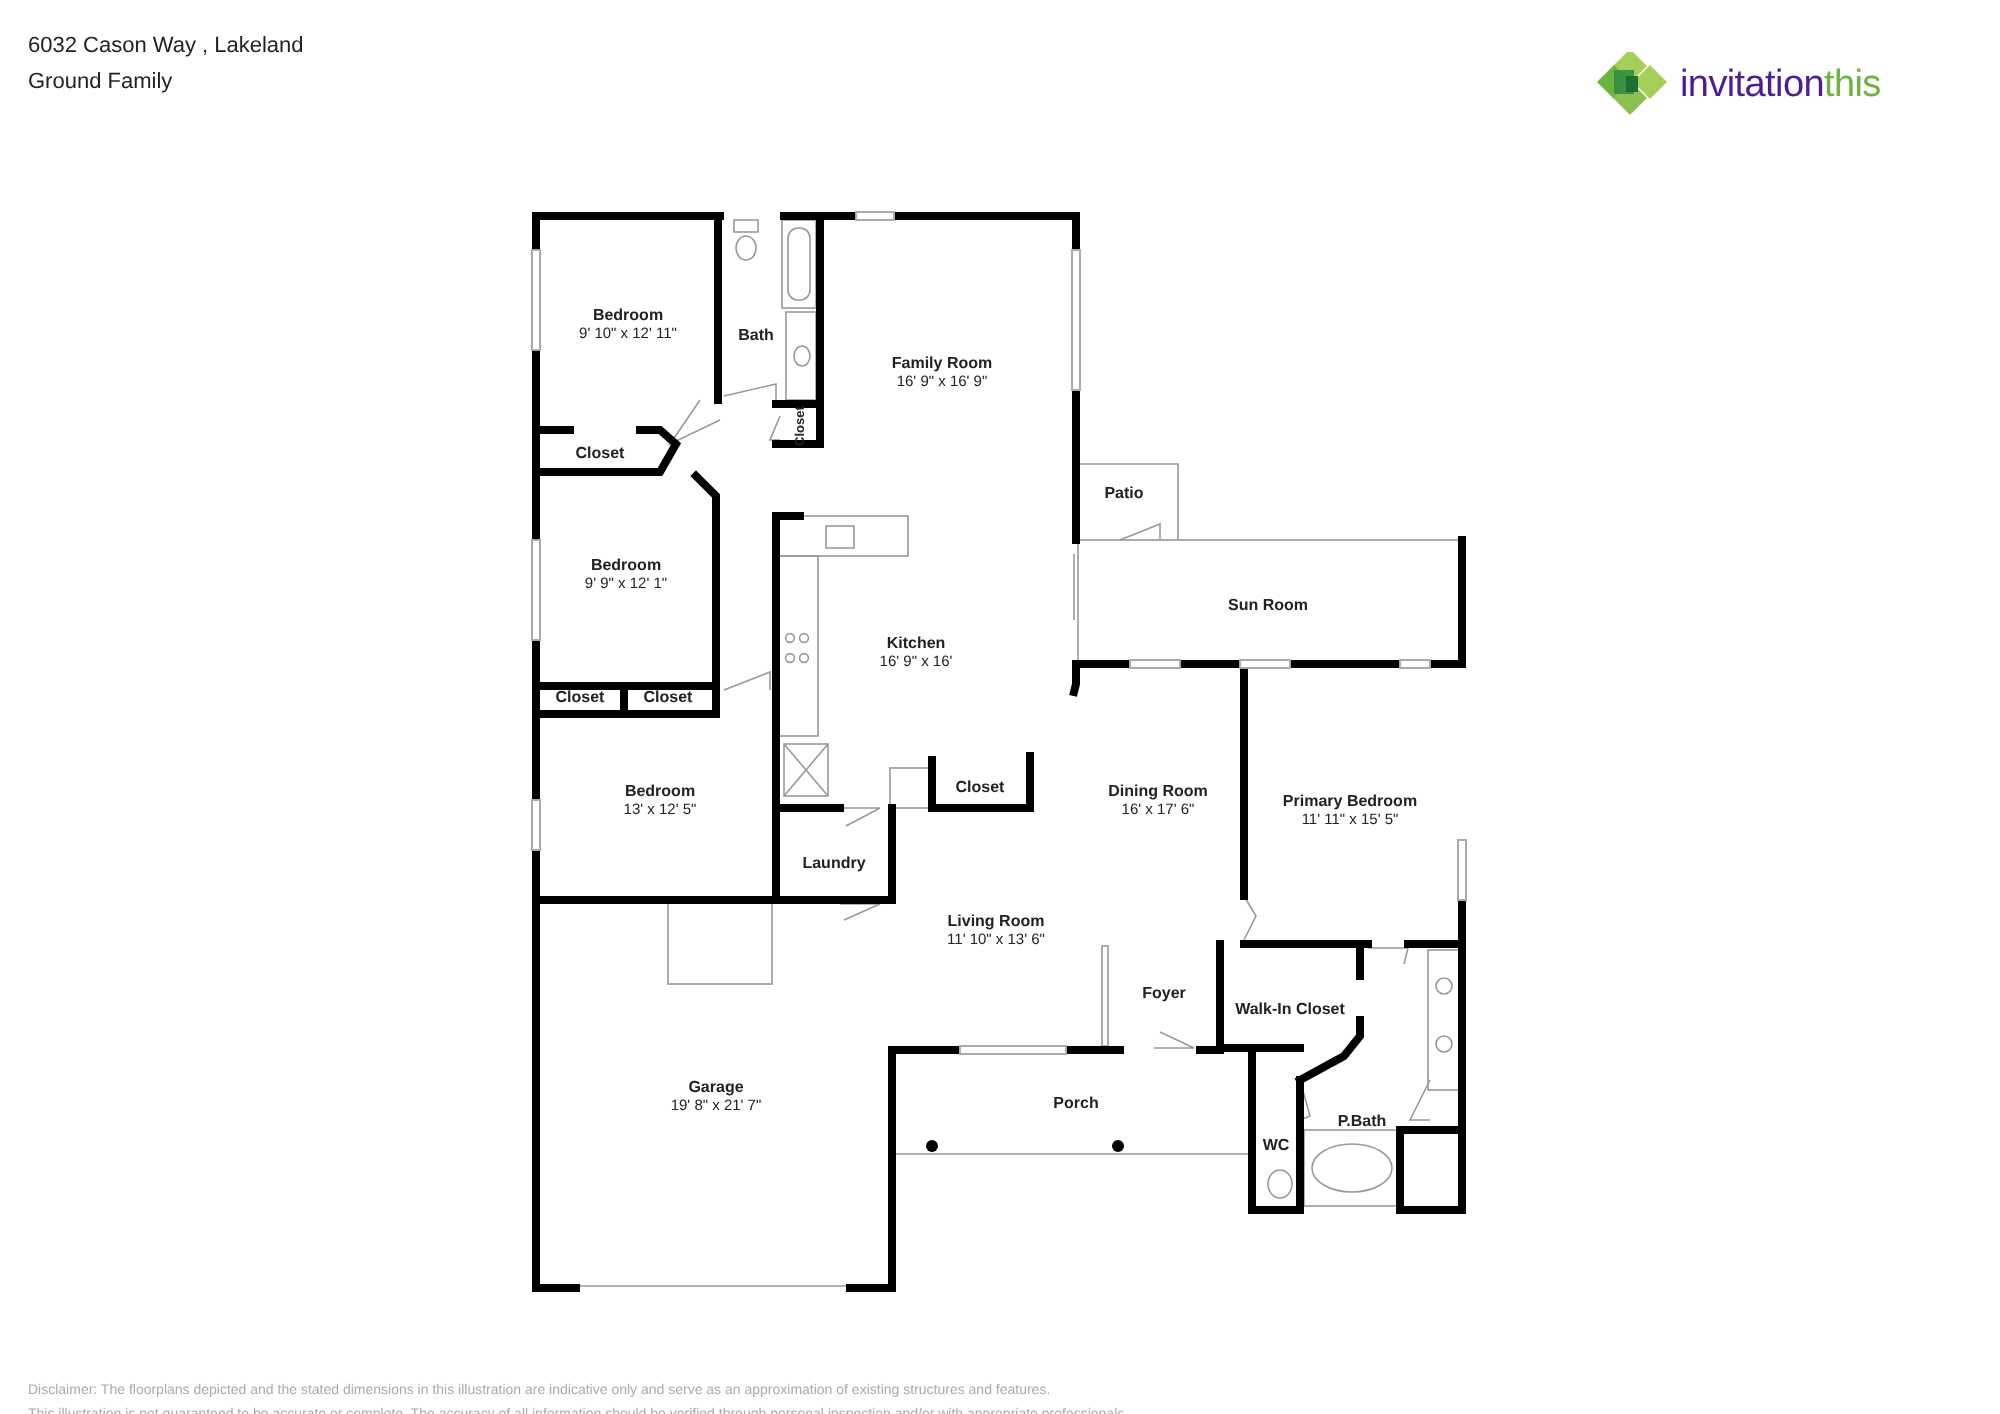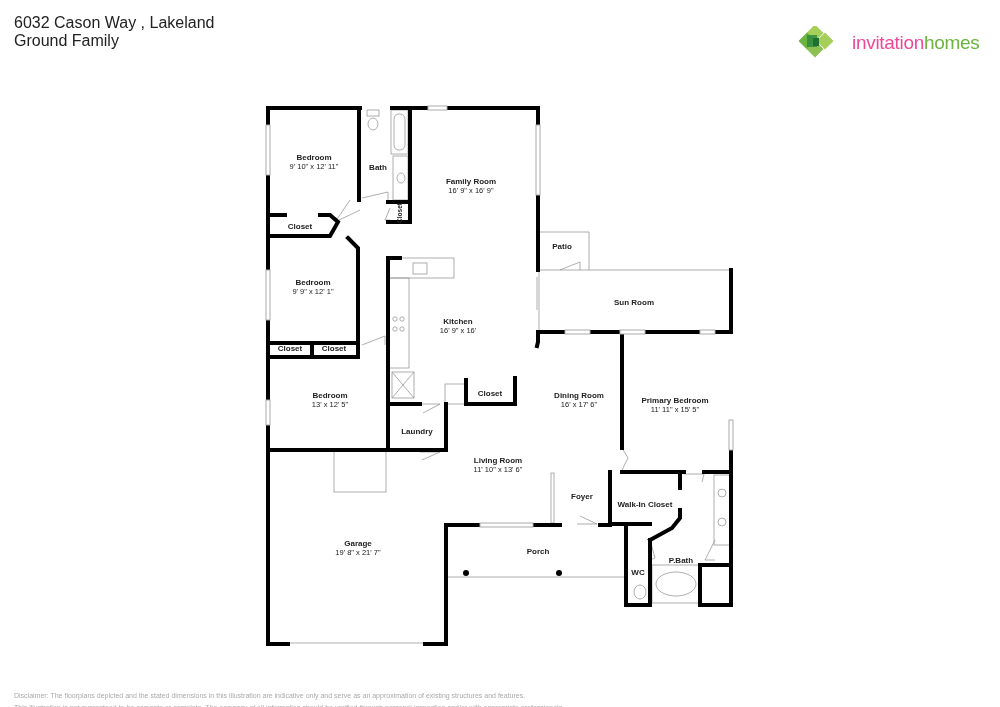--- a/index.html
+++ b/index.html
@@ -1,20 +1,20 @@
 <!DOCTYPE html>
 <html><head>
 <meta charset="utf-8">
 <style>
   html, body { margin:0; padding:0; background:#ffffff; }
   body { width:1000px; height:707px; position:relative; overflow:hidden; font-family:"Liberation Sans", sans-serif; color:#222; }
-  .hdr { position:absolute; left:14px; top:14px; font-size:16px; line-height:18px; color:#222; }
+  .hdr { position:absolute; left:14px; top:14px; font-size:11px; line-height:18px; color:#222; }
   .logo { position:absolute; left:798px; top:26px; display:flex; align-items:center; }
   .logo-text { font-size:19px; font-weight:400; letter-spacing:-0.3px; margin-left:6px; }
-  .logo-text .a { color:#ec4899;margin-left:12px; }
+  .logo-text .a { color:#4c1d95; }
   .logo-text .b { color:#6cb33f; }
   .disc { position:absolute; left:14px; top:690px; font-size:7px; color:#aaa; line-height:12px; white-space:nowrap; }
   svg.plan { position:absolute; left:0; top:0; }
   .lbl { font-family:"Liberation Sans", sans-serif; font-size:8px; font-weight:700; fill:#222; text-anchor:middle; }
   .dim { font-family:"Liberation Sans", sans-serif; font-size:7.5px; fill:#222; text-anchor:middle; }
   .w { stroke:#000; stroke-width:4; fill:none; stroke-linecap:square; }
   .t { stroke:#999; stroke-width:0.8; fill:none; }
   .win { stroke:#aaa; stroke-width:1; fill:#fff; }
 </style>
 </head>
@@ -29,21 +29,21 @@
   <svg width="36" height="34" viewBox="0 0 36 34">
     <g transform="translate(18,17)">
       <rect x="-7" y="-16" width="12" height="12" transform="rotate(45 -1 -10)" fill="#a6cf5a"></rect>
       <rect x="3" y="-8" width="12" height="12" transform="rotate(45 9 -2)" fill="#a6cf5a"></rect>
       <rect x="-15" y="-8" width="12" height="12" transform="rotate(45 -9 -2)" fill="#6cb33f"></rect>
       <rect x="-7" y="0" width="12" height="12" transform="rotate(45 -1 6)" fill="#8cc152"></rect>
       <rect x="-9" y="-8" width="10" height="12" fill="#2e8b3e" opacity="0.85"></rect>
       <rect x="-3" y="-5" width="6" height="8" fill="#1f6f33"></rect>
     </g>
   </svg>
-  <div class="logo-text"><span class="a">invitation</span><span class="b">homes</span></div>
+  <div class="logo-text"><span class="a">invitation</span><span class="b">this</span></div>
 </div>
 
 <svg class="plan" width="1000" height="707" viewBox="0 0 1000 707">
 
   <g>
 
     <polyline class="t" points="539,232 589,232 589,270"></polyline>
 
     <rect class="t" x="539" y="270" width="192" height="62"></rect>
     <line class="t" x1="537" y1="277" x2="537" y2="310"></line>

